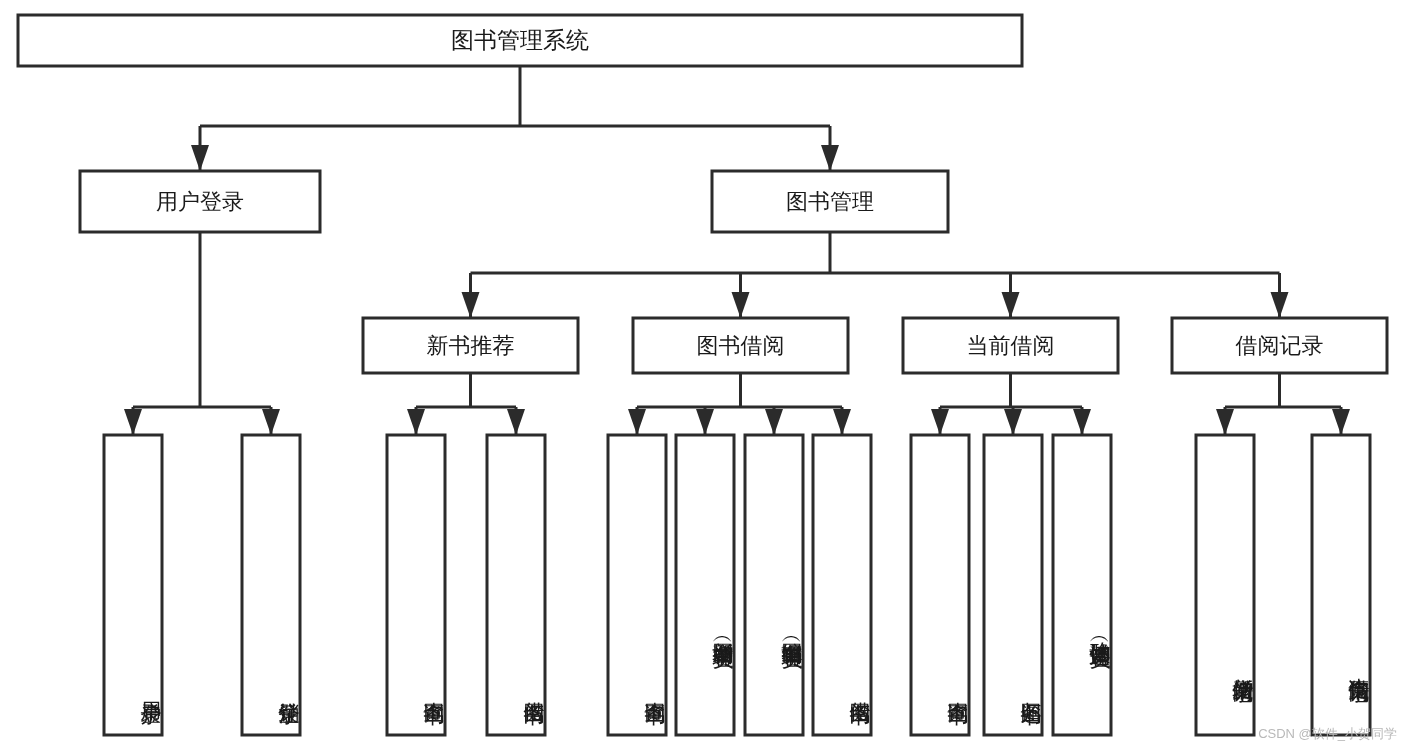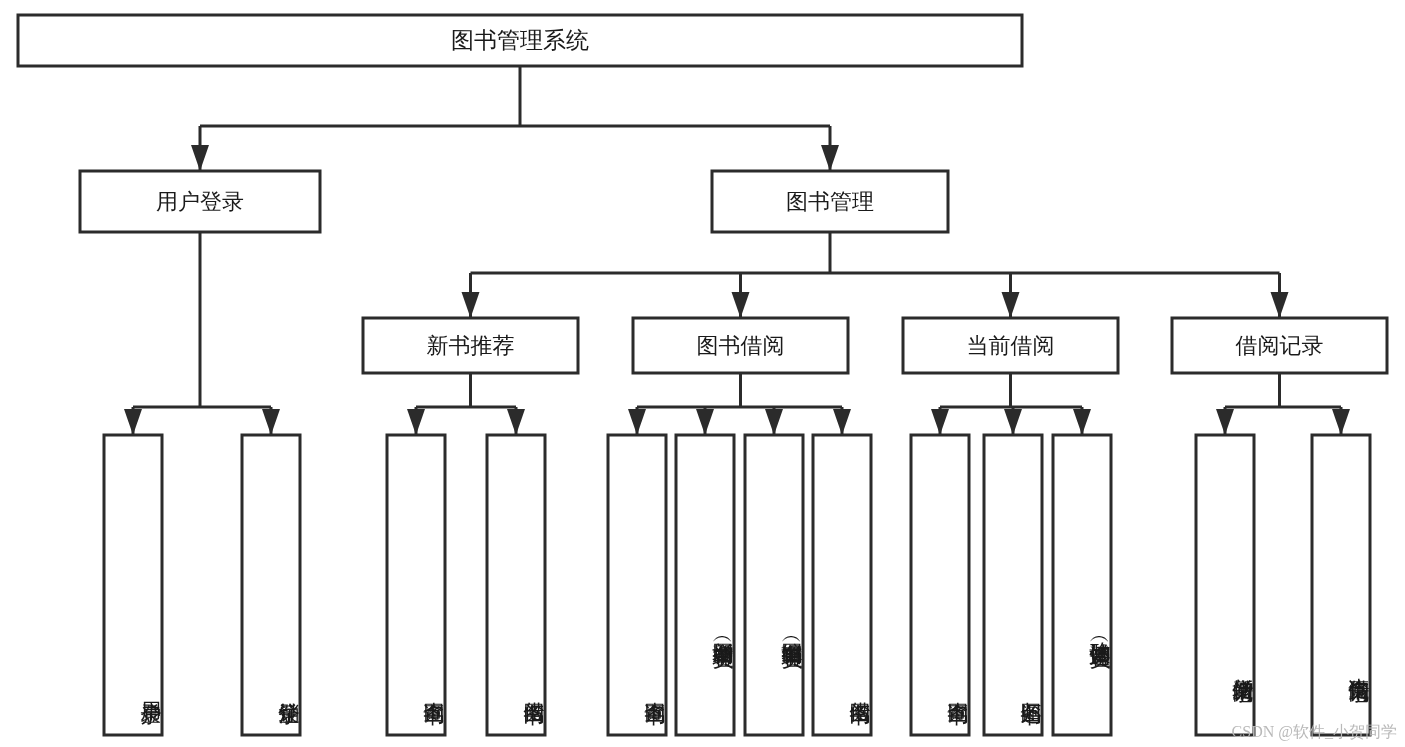--- a/index.html
+++ b/index.html
@@ -69,22 +69,22 @@
     display: flex;
     align-items: flex-start;
     justify-content: center;
     pointer-events: none;
     letter-spacing: 1px;
   }
   .watermark {
     position: absolute;
     right: 8px;
     bottom: 4px;
-    font-family: Liberation Serif, serif;
-    font-size: 16px;
+    font-family: Liberation Sans, sans-serif;
+    font-size: 13px;
     color: #b9b9b9;
     white-space: nowrap;
     user-select: none;
     margin-top: 20px;
   }
 </style>
 </head>
 <body>
 
 <div id="diagram-root">

